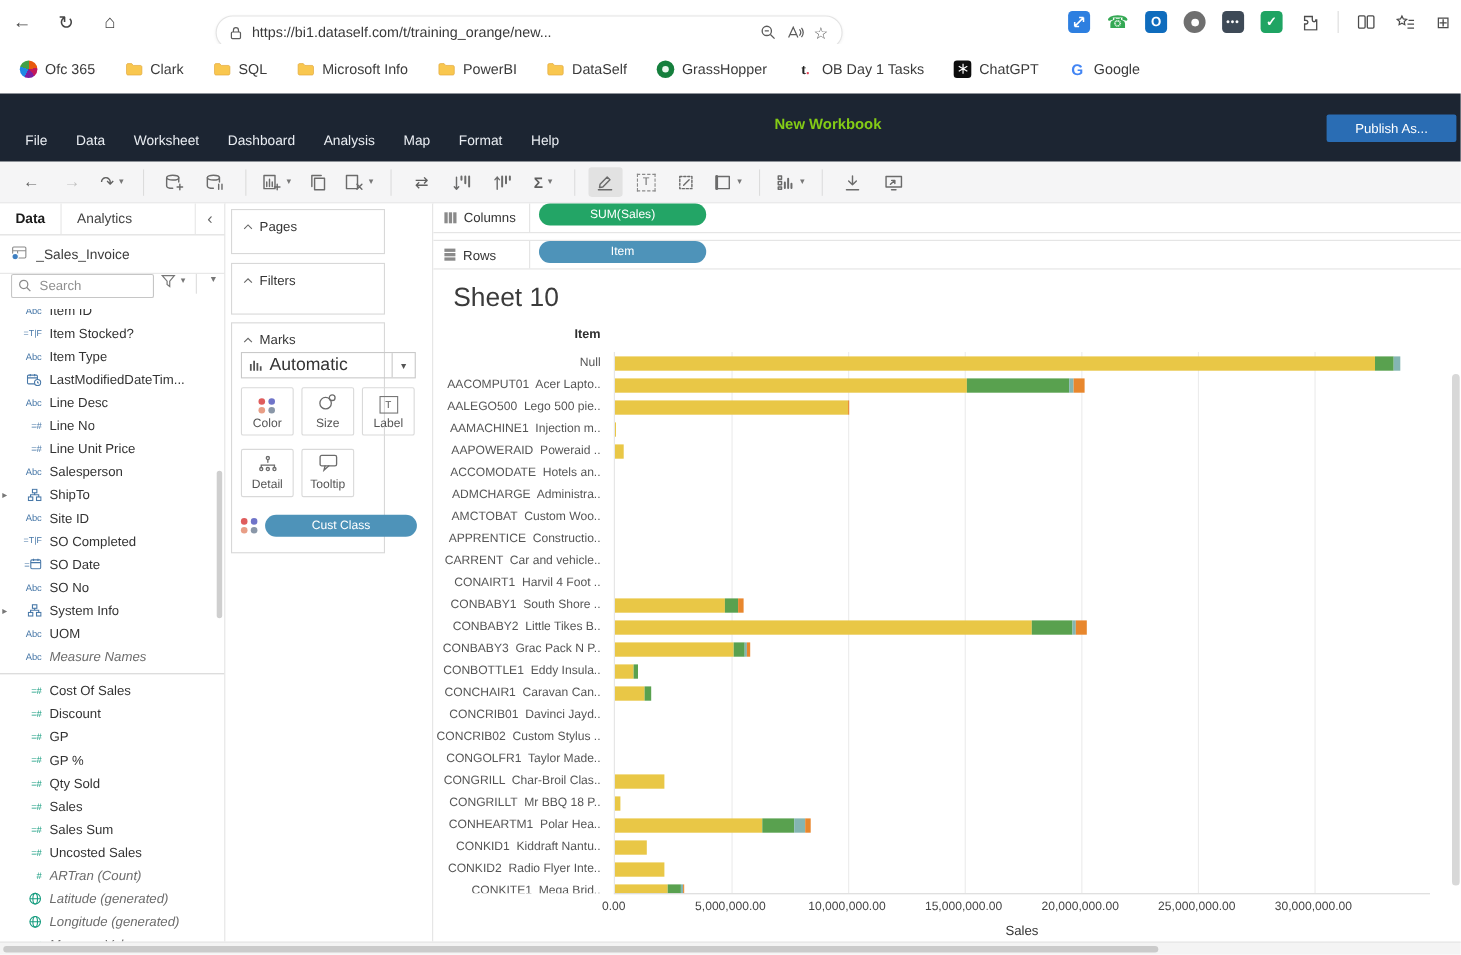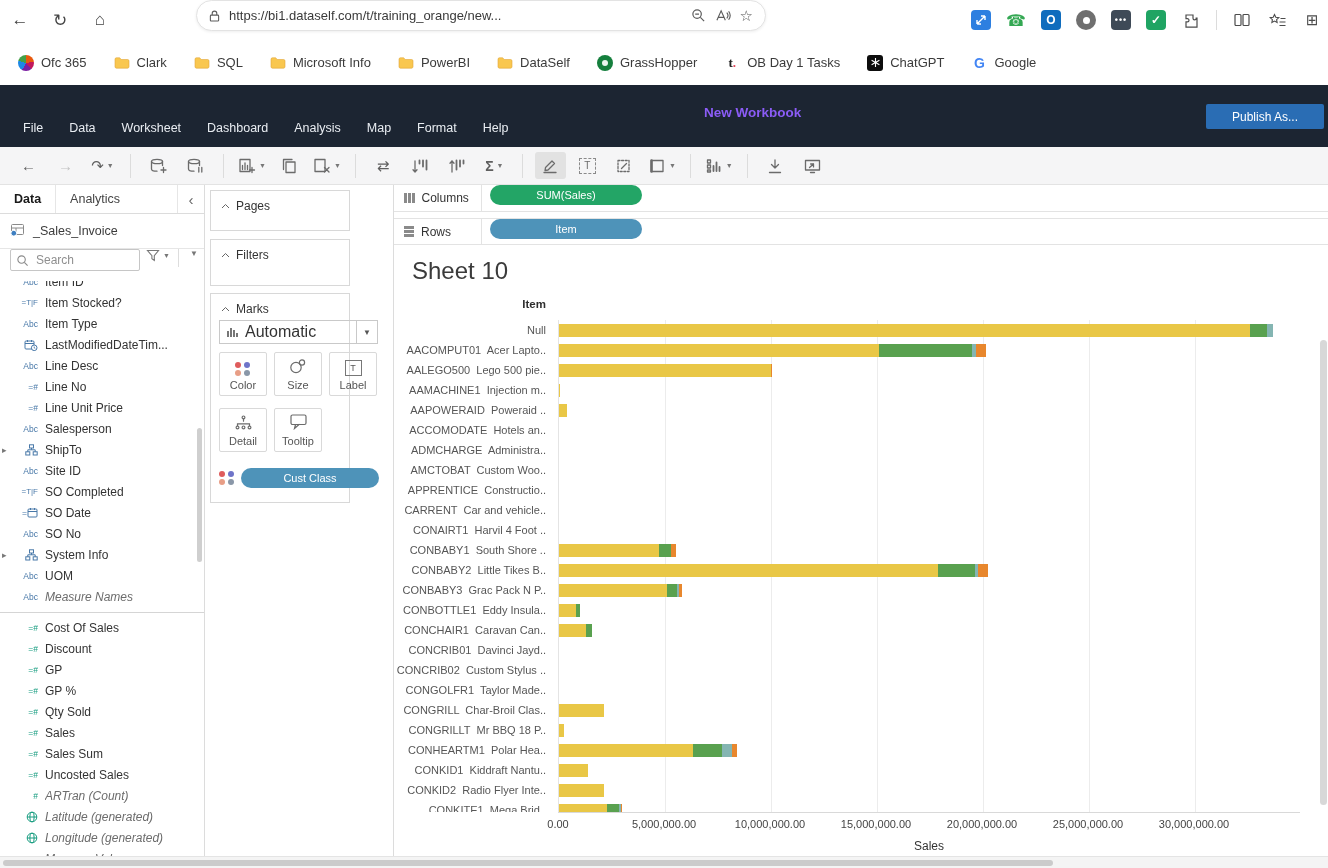--- a/index.html
+++ b/index.html
@@ -3,21 +3,21 @@
 <meta charset="utf-8">
 <style>
 html,body{margin:0;padding:0}
 body{width:1328px;height:868px;overflow:hidden;position:relative;background:#fff;
      font-family:"Liberation Sans",sans-serif;-webkit-font-smoothing:antialiased;color:#333}
 #screen{position:absolute;inset:0}
 
 
 .browser-bar{position:absolute;left:0;top:0;width:1328px;height:40px;background:#fff;display:flex;align-items:center}
 .nav-ic{width:40px;text-align:center;font-size:17px;color:#454545;cursor:pointer;flex:0 0 auto}
-.urlbar{position:absolute;left:196px;top:0;width:570px;height:31px;border:1px solid #e3e3e3;border-radius:17px;
+.urlbar{position:absolute;left:196px;top:14px;width:570px;height:31px;border:1px solid #e3e3e3;border-radius:17px;
         background:#fff;box-shadow:0 1px 3px rgba(0,0,0,.07);display:flex;align-items:center;padding:0 12px;gap:9px;box-sizing:border-box}
 .url-text{flex:1;font-size:13px;color:#3a3a3a;white-space:nowrap;overflow:hidden}
 .url-ic{color:#5c5c5c;display:flex;align-items:center}
 .ext-row{position:absolute;right:6px;top:0;height:40px;display:flex;align-items:center;gap:15px}
 .xic{width:20px;height:20px;border-radius:4px;display:flex;align-items:center;justify-content:center;
      color:#fff;font-size:10px;font-weight:700;flex:0 0 auto}
 .xic.plain{background:none;color:#4c4c4c;font-size:16px;font-weight:400}
 .xsep{width:1px;height:20px;background:#dcdcdc}
 
 
@@ -29,21 +29,21 @@
 .ghop:after{content:"";position:absolute;left:5px;top:5px;width:6px;height:6px;border-radius:50%;background:#eaf6ee}
 .tsnap{font:700 13px "Liberation Serif",serif;color:#222}
 .tsnap i{color:#e3455a;font-style:normal}
 .cgpt{background:#0d0d0d;border-radius:3px}
 .gg{font:700 14px "Liberation Sans",sans-serif;color:#4285F4}
 
 
 .tb-header{position:absolute;left:0;top:85px;width:1328px;height:62px;background:#1c2532}
 #menubar{position:absolute;left:23px;bottom:12px;display:flex}
 .menu-item{color:#e9edf2;font-size:12.5px;margin-right:26px;cursor:pointer}
-.wb-title{position:absolute;left:704px;top:20px;color:#8b5cf6;font-size:13.5px;font-weight:700}
+.wb-title{position:absolute;left:704px;top:20px;color:#84cc16;font-size:13.5px;font-weight:700}
 .publish-btn{position:absolute;right:4px;top:19px;width:118px;height:25px;background:#2a6db4;color:#fff;
              font-size:12px;font-family:"Liberation Sans",sans-serif;border:none;border-radius:2px;cursor:pointer}
 
 
 .tb-toolbar{position:absolute;left:0;top:147px;width:1328px;height:38px;background:#f5f5f6;border-bottom:1px solid #e3e3e3;
             display:flex;align-items:center;padding-left:10px;box-sizing:border-box}
 .ticon{height:27px;min-width:27px;padding:0 2px;display:flex;align-items:center;justify-content:center;margin:0 3px;
        border-radius:3px;color:#5f5f5f;font-size:15px;cursor:pointer}
 .ticon svg{stroke:#6b6b6b;fill:none;stroke-width:1.3;stroke-linecap:round;stroke-linejoin:round}
 .ticon.active{background:#e2e2e2}

